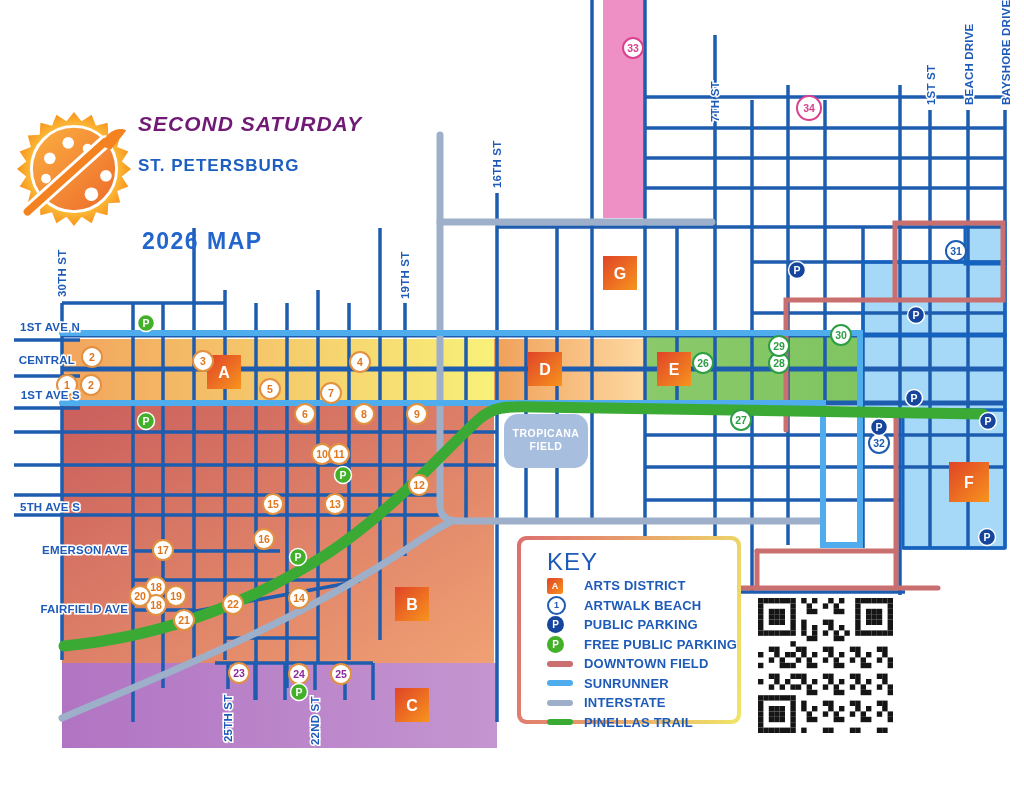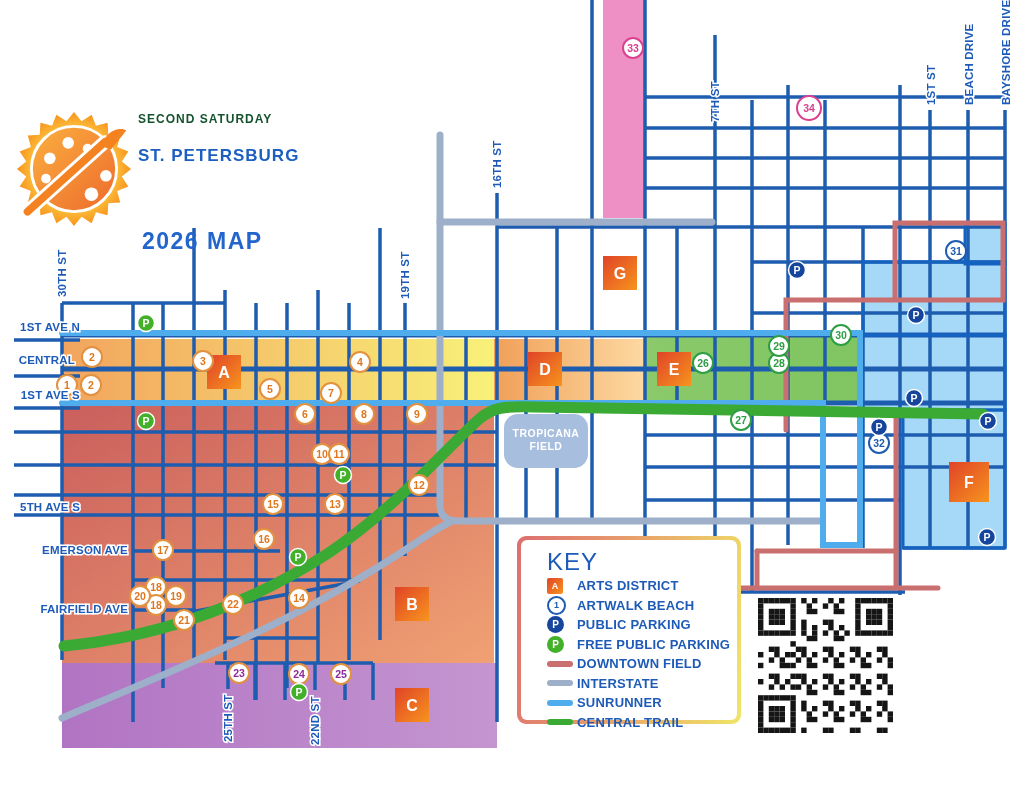--- a/index.html
+++ b/index.html
@@ -3,35 +3,35 @@
 <meta charset="utf-8">
 <style>
   html,body{margin:0;padding:0;}
   body{width:1024px;height:791px;position:relative;overflow:hidden;background:#fff;
        font-family:"Liberation Sans",sans-serif;}
   #map{position:absolute;left:0;top:0;z-index:1;}
   
   #logo{position:absolute;left:14px;top:104px;z-index:5;}
   #sun-icon{position:absolute;left:0;top:4px;}
   #logo-text{position:absolute;left:124px;top:8px;width:320px;}
-  .logo-top{color:#14532d;font-weight:bold;font-size:12px;letter-spacing:1px;}
+  .logo-top{color:#701a75;font-weight:bold;font-size:21px;letter-spacing:1px;font-style:italic;}
   .logo-main{color:#16304d;font-family:"DejaVu Serif",serif;font-weight:900;
              font-size:57px;line-height:60px;letter-spacing:-1px;margin-top:-2px;}
   .logo-sub{color:#1d5fc0;font-weight:bold;font-size:17px;letter-spacing:1px;margin-top:20px;}
   .logo-year{position:absolute;left:128px;top:124px;width:170px;
              color:#2265cc;font-weight:bold;font-size:23px;letter-spacing:1.5px;}
   
   #key-wrap{position:absolute;left:517px;top:536px;width:224px;height:188px;z-index:5;
             background:linear-gradient(100deg,#dd6f6f 0%,#e89f6a 45%,#f0e568 100%);
             border-radius:9px;padding:4px;box-sizing:border-box;}
   #key{background:#fff;border-radius:6px;width:100%;height:100%;box-sizing:border-box;
        padding:8px 0 0 26px;}
   #key-title{color:#1e5bb8;font-weight:normal;font-size:24px;letter-spacing:1px;}
   .key-row{display:flex;align-items:center;height:19.5px;}
-  .key-label{color:#1e5bb8;font-weight:bold;font-size:13px;letter-spacing:0.2px;white-space:nowrap;}
+  .key-label{color:#1e5bb8;font-weight:bold;font-size:13px;letter-spacing:0.2px;white-space:nowrap;margin-left:7px;}
   .ki{width:30px;flex:0 0 30px;display:flex;justify-content:flex-start;align-items:center;}
   .ki .sq{width:16px;height:16px;border-radius:2px;display:flex;align-items:center;justify-content:center;
           background:linear-gradient(135deg,#e04328,#f7941d);color:#fff;font-size:9px;font-weight:bold;}
   .ki .circ{width:15px;height:15px;border-radius:50%;border:2px solid #1d5cb0;color:#1d5cb0;
             font-size:9px;font-weight:bold;display:flex;align-items:center;justify-content:center;background:#fff;}
   .ki .pp{width:17px;height:17px;border-radius:50%;color:#fff;font-size:10px;font-weight:bold;
           display:flex;align-items:center;justify-content:center;}
   .ki .line{width:26px;height:6px;border-radius:3px;}
   
   #qr{position:absolute;left:758px;top:598px;z-index:5;}
@@ -344,35 +344,35 @@
           <span class="key-label">FREE PUBLIC PARKING</span>
         </div>
         <div class="key-row">
           <span class="ki">
             <span class="line" style="background: rgb(201, 111, 111);"></span>
           </span>
           <span class="key-label">DOWNTOWN FIELD</span>
         </div>
         <div class="key-row">
           <span class="ki">
+            <span class="line" style="background: rgb(79, 173, 238);"></span>
+          </span>
+          <span class="key-label">SUNRUNNER</span>
+        </div>
+        <div class="key-row">
+          <span class="ki">
             <span class="line" style="background: rgb(157, 175, 201);"></span>
           </span>
           <span class="key-label">INTERSTATE</span>
         </div>
         <div class="key-row">
           <span class="ki">
-            <span class="line" style="background: rgb(79, 173, 238);"></span>
-          </span>
-          <span class="key-label">SUNRUNNER</span>
-        </div>
-        <div class="key-row">
-          <span class="ki">
             <span class="line" style="background: rgb(58, 170, 53);"></span>
           </span>
-          <span class="key-label">CENTRAL TRAIL</span>
+          <span class="key-label">PINELLAS TRAIL</span>
         </div>
       </div>
   </div>
 </div>
 
 <svg id="qr" width="135" height="135" viewBox="0 0 25 25">
     <rect x="8" y="0" width="1" height="1" fill="#151515"></rect>
     <rect x="10" y="0" width="1" height="1" fill="#151515"></rect>
     <rect x="13" y="0" width="1" height="1" fill="#151515"></rect>
     <rect x="15" y="0" width="1" height="1" fill="#151515"></rect>

